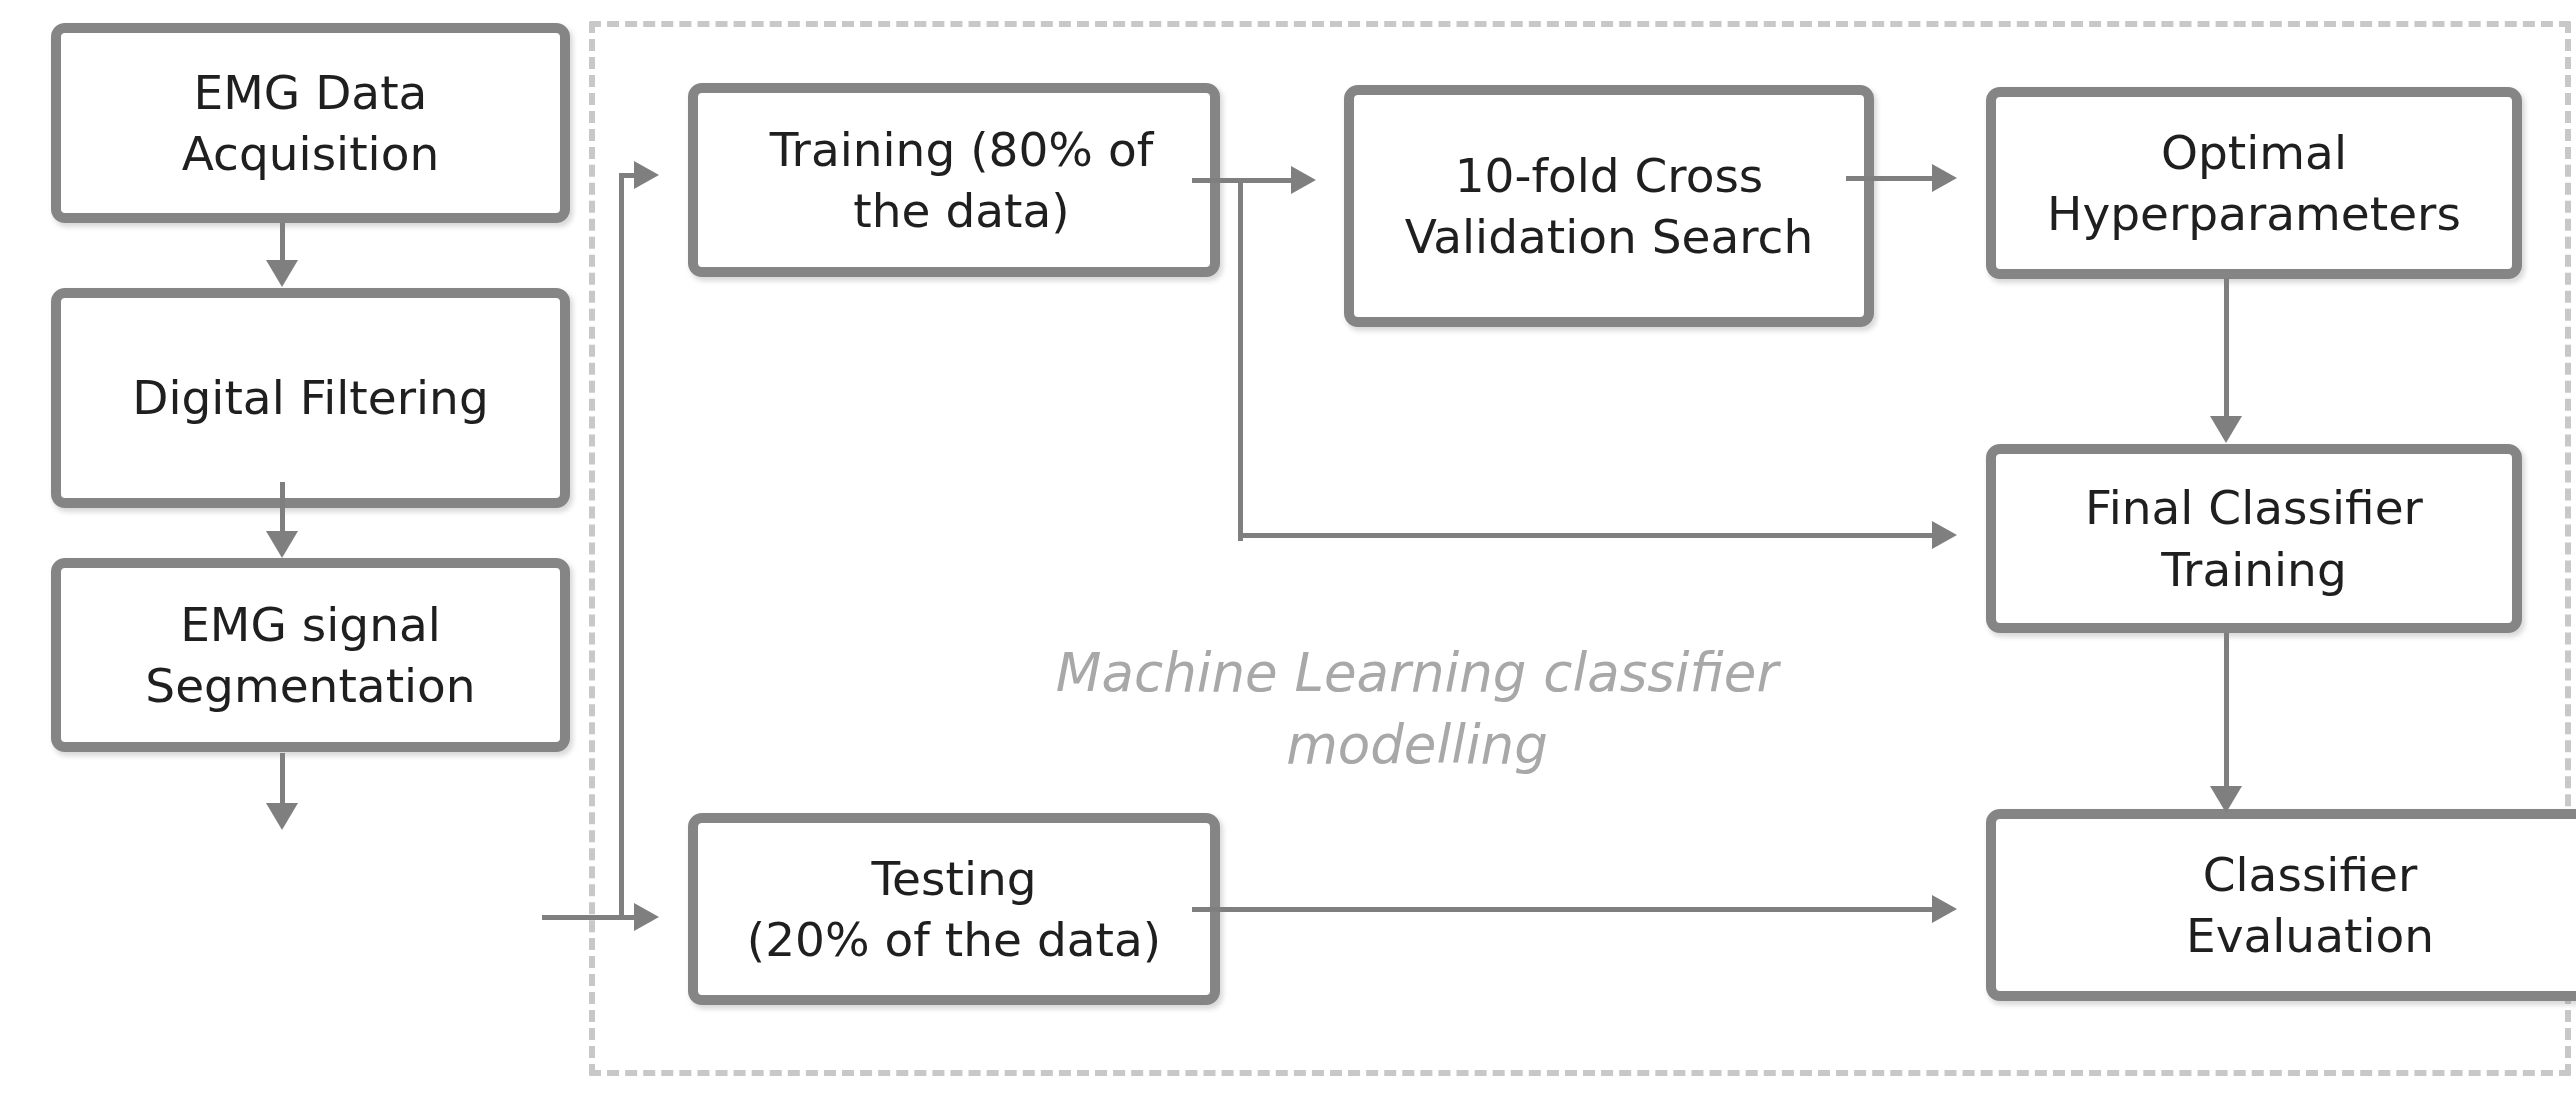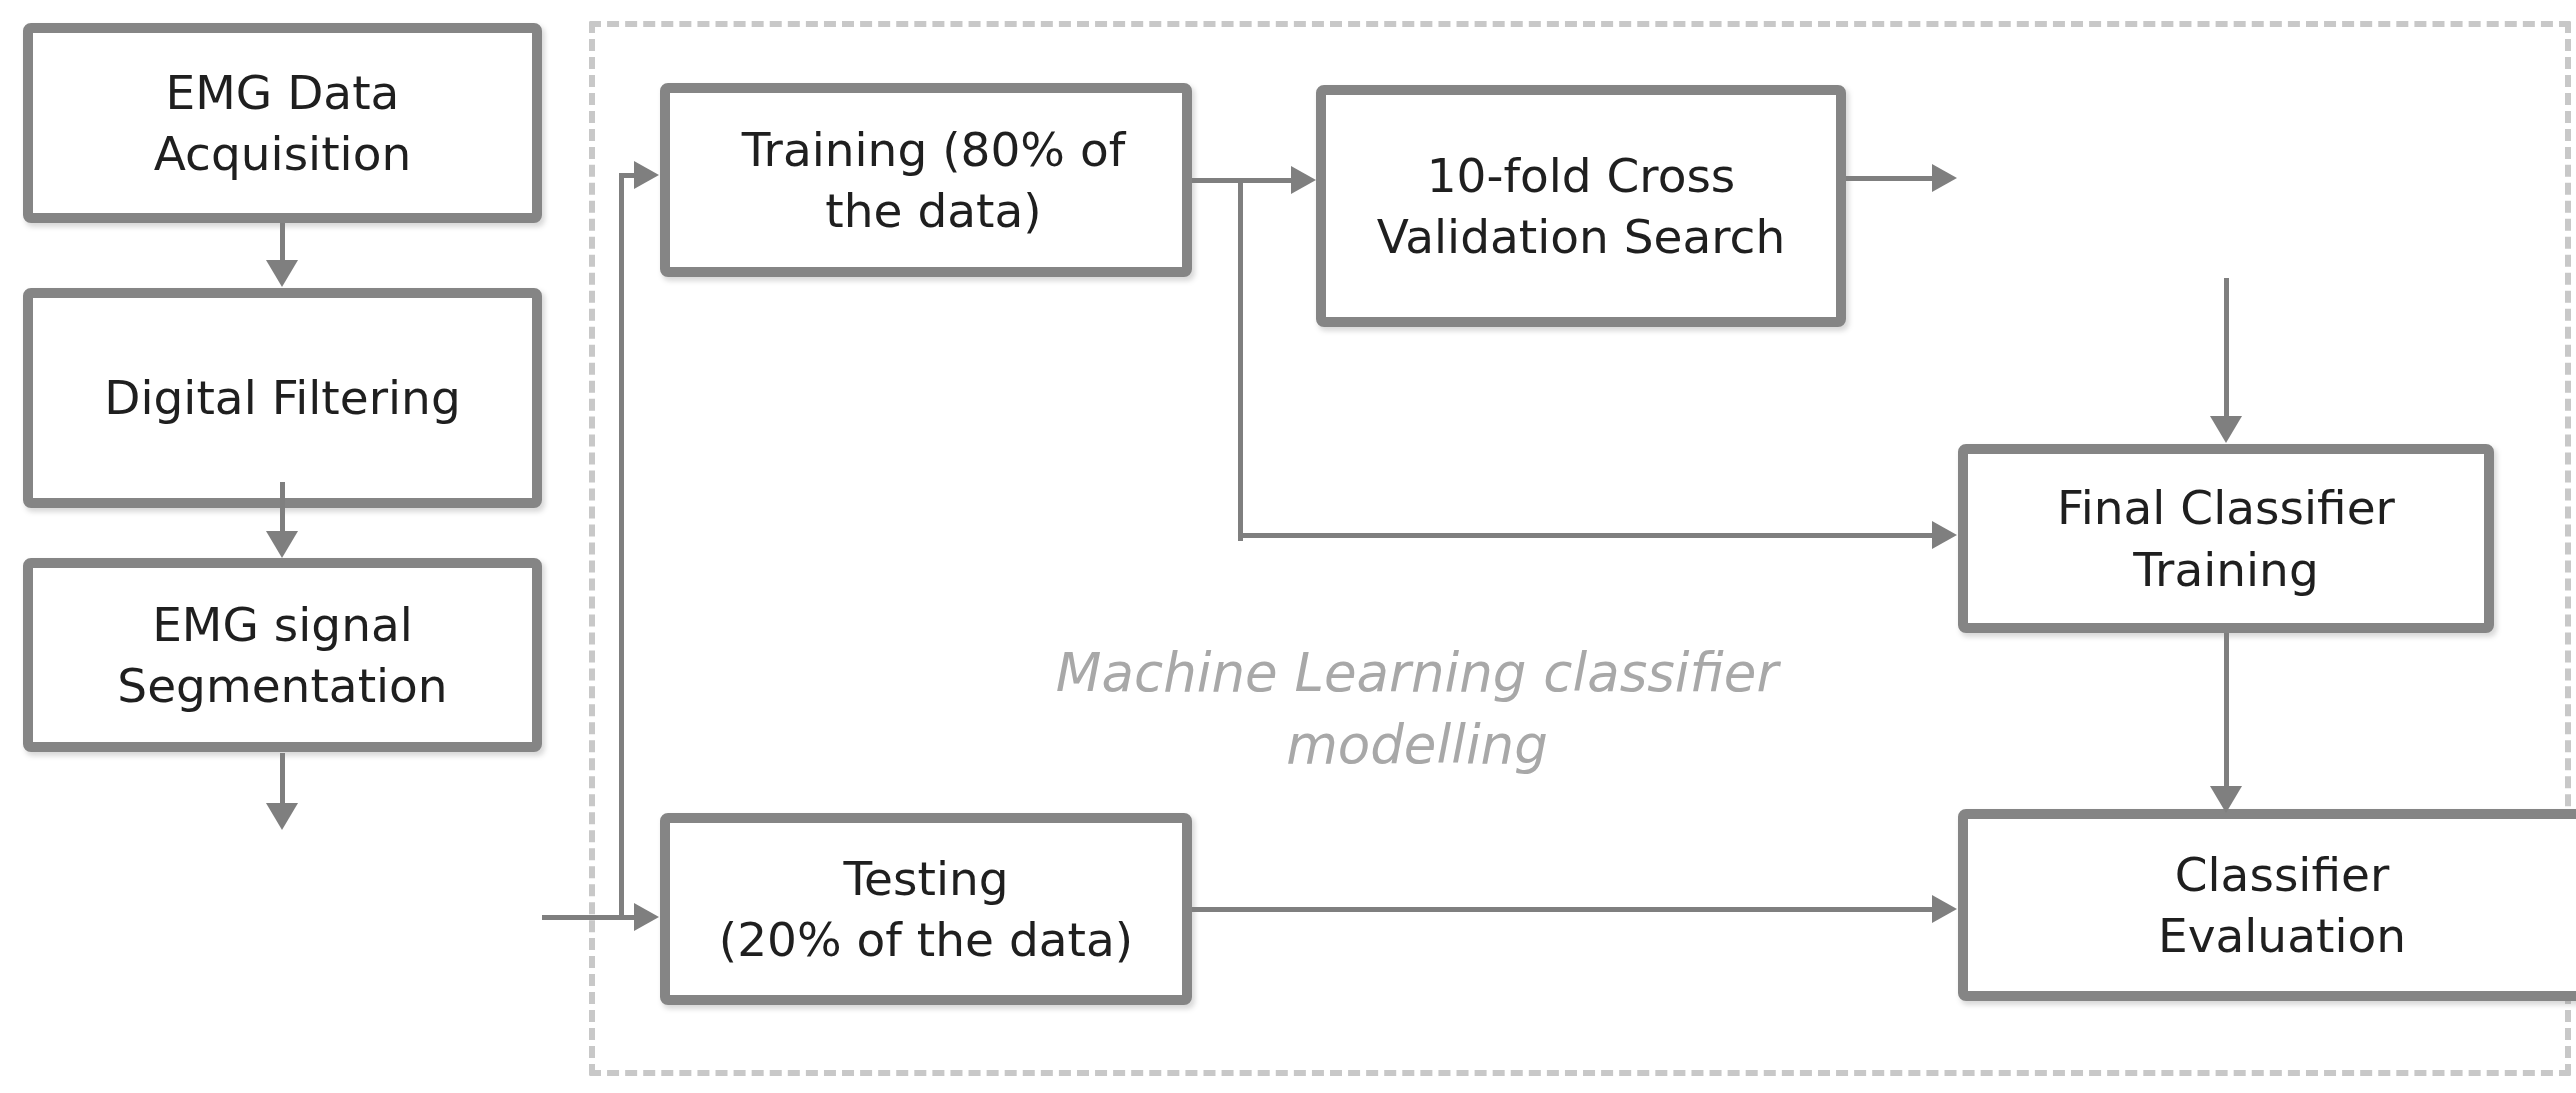--- a/index.html
+++ b/index.html
@@ -22,28 +22,29 @@
     position:absolute;
     border:6px dashed var(--dashed-border);
     border-radius:1.7px;
     background:transparent;
   }
   .node{
     position:absolute;
     box-sizing:border-box;
     background:#ffffff;
     border:10.2px solid var(--box-border);
-    border-radius:8px;
+    border-radius:14px;
     display:flex;align-items:center;justify-content:center;
     text-align:center;
     white-space:pre-line;
     font-size:47px;
     line-height:1.3;
     color:var(--box-text);
     box-shadow:2.6px 3.4px 5.1px rgba(130,130,130,0.30);
+    margin-left:28px;
   }
   .group-label{
     position:absolute;
     font-style:italic;
     font-size:53px;
     line-height:1.35;
     color:var(--group-label);
     text-align:center;
     white-space:pre-line;
   }
@@ -74,20 +75,22 @@
   <div class="node" style="left:23px;top:23px;width:519px;height:200px;">EMG Data
 Acquisition</div>
   <div class="node" style="left:23px;top:288px;width:519px;height:220px;">Digital Filtering</div>
   <div class="node" style="left:23px;top:558px;width:519px;height:194px;">EMG signal
 Segmentation</div>
 
   <div class="node" style="left:660px;top:83px;width:532px;height:194px;padding-left:15px;">Training (80% of
 the data)</div>
   <div class="node" style="left:1316px;top:85px;width:530px;height:242px;">10-fold Cross
 Validation Search</div>
+  <div class="node" style="left:1958px;top:87px;width:536px;height:192px;">Optimal
+Hyperparameters</div>
   <div class="node" style="left:1958px;top:444px;width:536px;height:189px;">Final Classifier
 Training</div>
   <div class="node" style="left:1958px;top:809px;width:648px;height:192px;">Classifier
 Evaluation</div>
   <div class="node" style="left:660px;top:813px;width:532px;height:192px;">Testing
 (20% of the data)</div>
 
   <div class="line" style="left:280px;top:223px;width:5.1px;height:44px;"></div>
   <div class="arrow-down" style="left:266px;top:260px;"></div>
 

